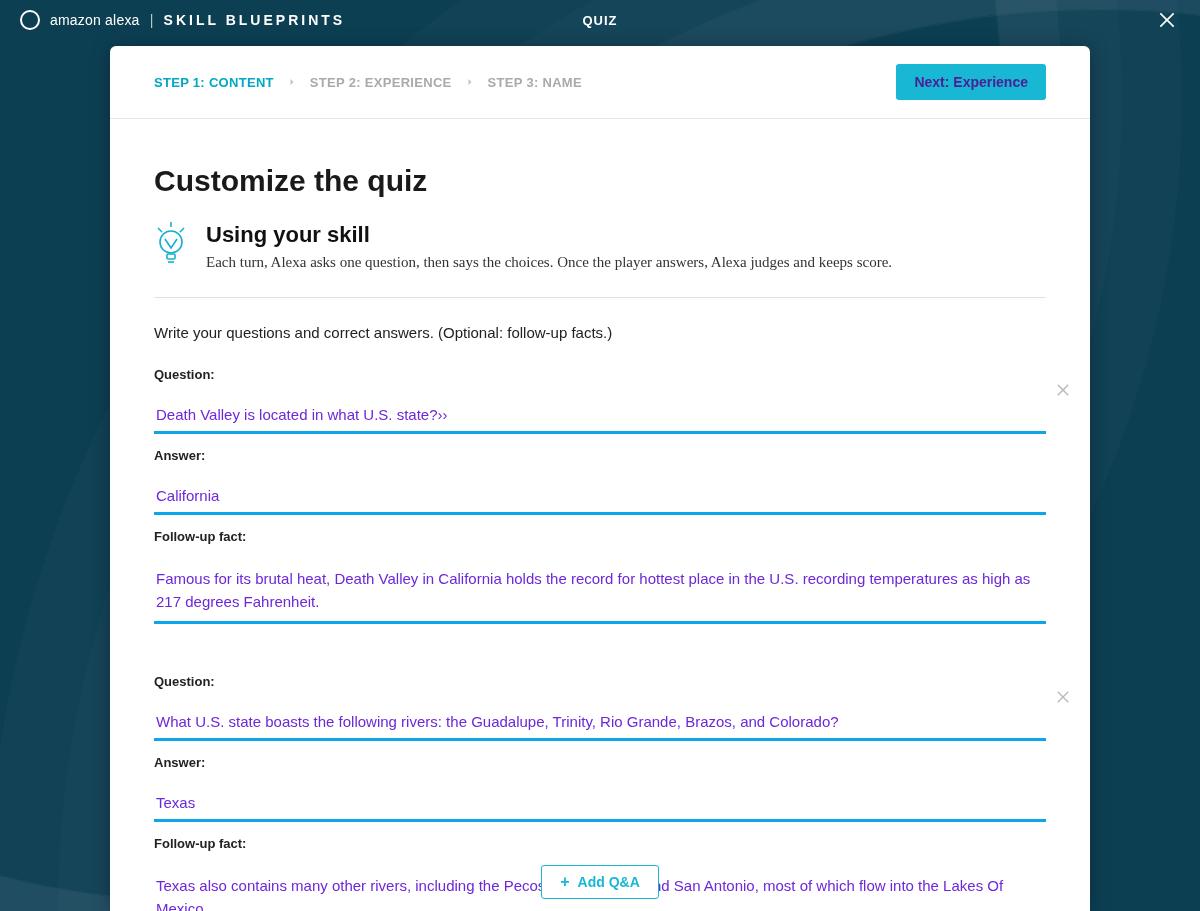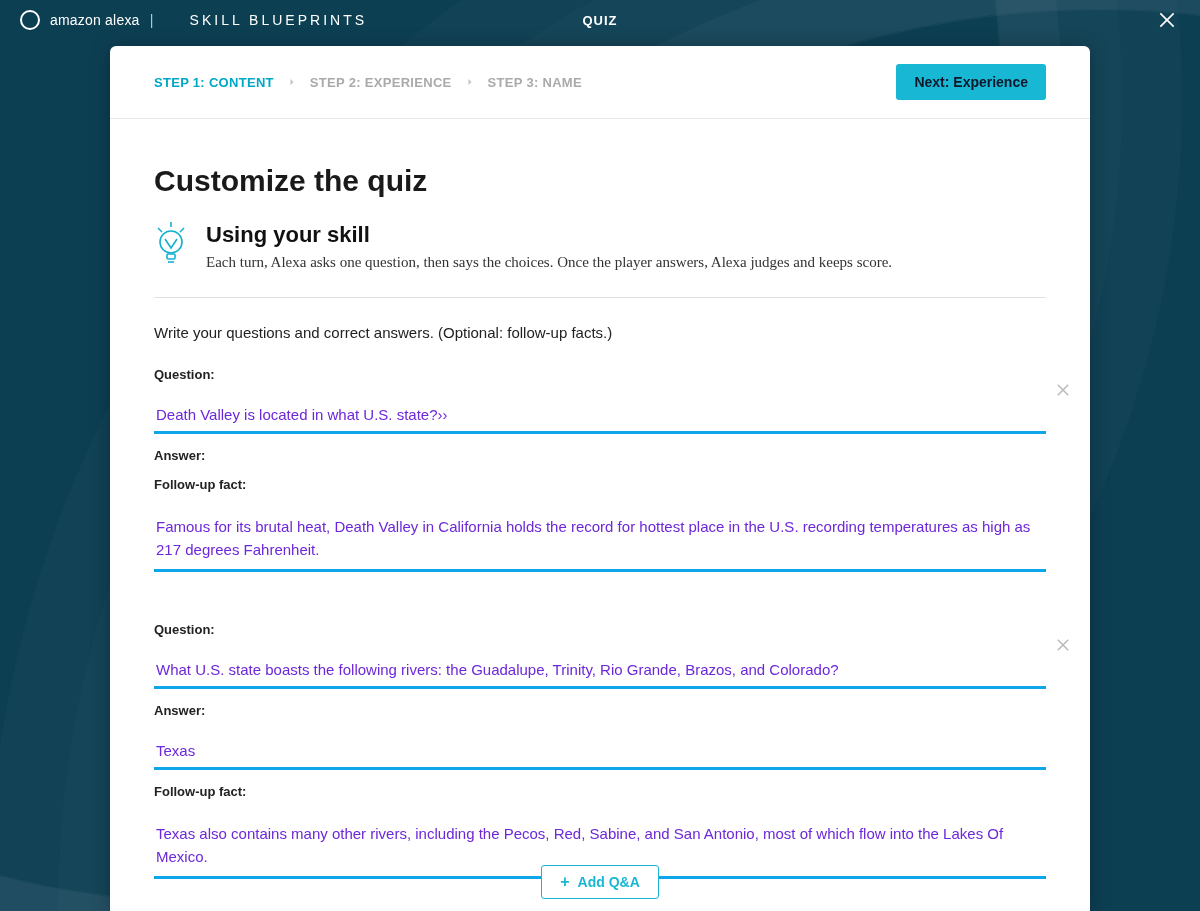--- a/index.html
+++ b/index.html
@@ -43,21 +43,21 @@
     color:#fff;
     z-index: 5;
   }
   .topbar .logo-ring {
     width:20px; height:20px; border:2px solid #fff; border-radius:50%;
     margin-right:10px;
     position:relative;
   }
   .brand { font-size:14px; font-weight:400; letter-spacing:0.2px; }
   .brand .divider { opacity:0.7; margin:0 6px; }
-  .brand .blue { letter-spacing:3px; font-weight:400;margin-left:26px; }
+  .brand .blue { letter-spacing:3px; font-weight:700; }
   .topbar .title-center {
     position:absolute; left:0; right:0; text-align:center; font-size:13px;
     font-weight:700; letter-spacing:1px; color:#fff; pointer-events:none;
   }
   .topbar .close-x {
     margin-left:auto; width:26px; height:26px; display:flex; align-items:center; justify-content:center;
     cursor:pointer; color:#fff;
   }
   .topbar .close-x svg { width:20px; height:20px; }
 
@@ -74,21 +74,21 @@
   .steps-row {
     display:flex; align-items:center; padding:18px 44px;
     border-bottom:1px solid #e6e6e6;
   }
   .step { font-size:13px; font-weight:700; letter-spacing:0.3px; color:#aaa; display:flex; align-items:center; }
   .step.active { color:#00a8c6; }
   .step .chev { margin:0 12px; color:#c2c2c2; }
   .step .chev svg { width:12px; height:12px; display:block; }
   .steps-row .spacer { flex:1; }
   .next-btn {
-    background:#18b8d4; color:#0f172a; border:none; border-radius:3px;
+    background:#18b8d4; color:#4c1d95; border:none; border-radius:3px;
     padding:10px 18px; font-size:14px; font-weight:600; cursor:pointer;
   }
 
   .scroll-area { overflow-y:auto; padding:28px 44px 80px; flex:1; position:relative; }
 
   h1.page-title { font-size:30px; font-weight:800; color:#1a1a1a; margin-bottom:24px; }
 
   .tip-box {
     display:flex; align-items:flex-start; gap:18px;
     border-bottom:1px solid #e2e2e2; padding-bottom:26px; margin-bottom:26px;
@@ -206,20 +206,21 @@
         <div class="qa-block">
     <div class="remove-x">
       <svg viewBox="0 0 24 24" fill="none" stroke="currentColor" stroke-width="2">
               <line x1="5" y1="5" x2="19" y2="19"></line>
               <line x1="19" y1="5" x2="5" y2="19"></line>
             </svg>
     </div>
     <div class="field-label">Question:</div>
     <div class="field-input">Death Valley is located in what U.S. state?››</div>
     <div class="field-label">Answer:</div>
+    <div class="field-input">California</div>
 
     <div class="field-label">Follow-up fact:</div>
     <div class="field-input multiline">Famous for its brutal heat, Death Valley in California holds the record for hottest place in the U.S. recording temperatures as high as 217 degrees Fahrenheit.</div>
 
   </div>
         <div class="qa-block">
     <div class="remove-x">
       <svg viewBox="0 0 24 24" fill="none" stroke="currentColor" stroke-width="2">
               <line x1="5" y1="5" x2="19" y2="19"></line>
               <line x1="19" y1="5" x2="5" y2="19"></line>

